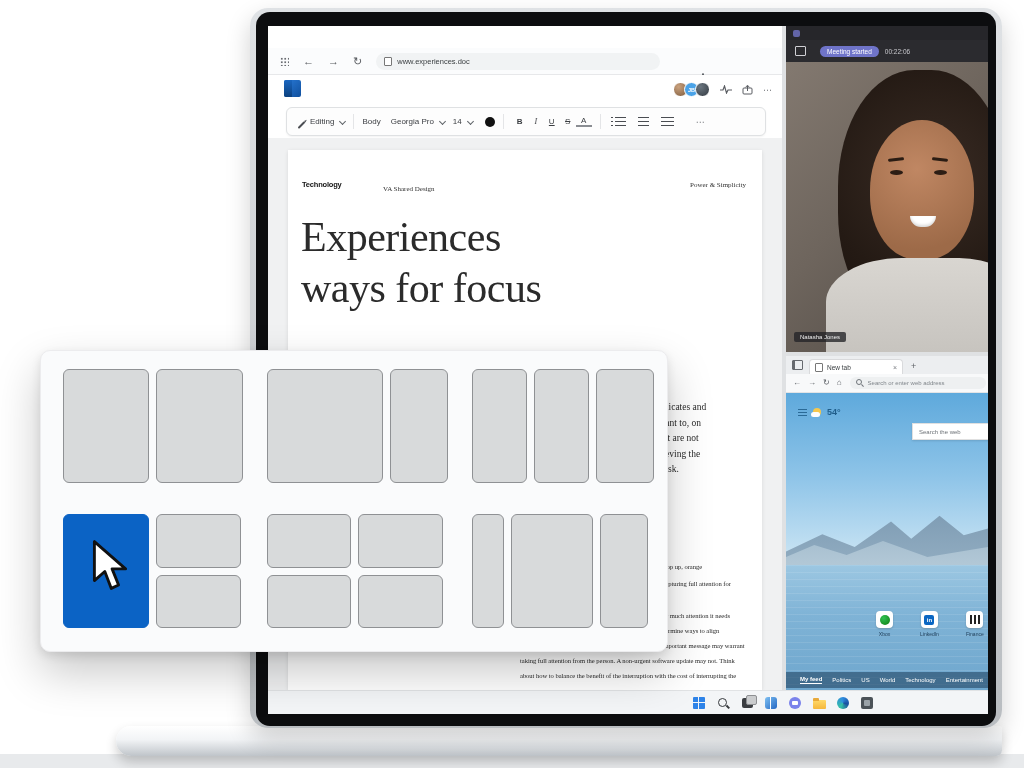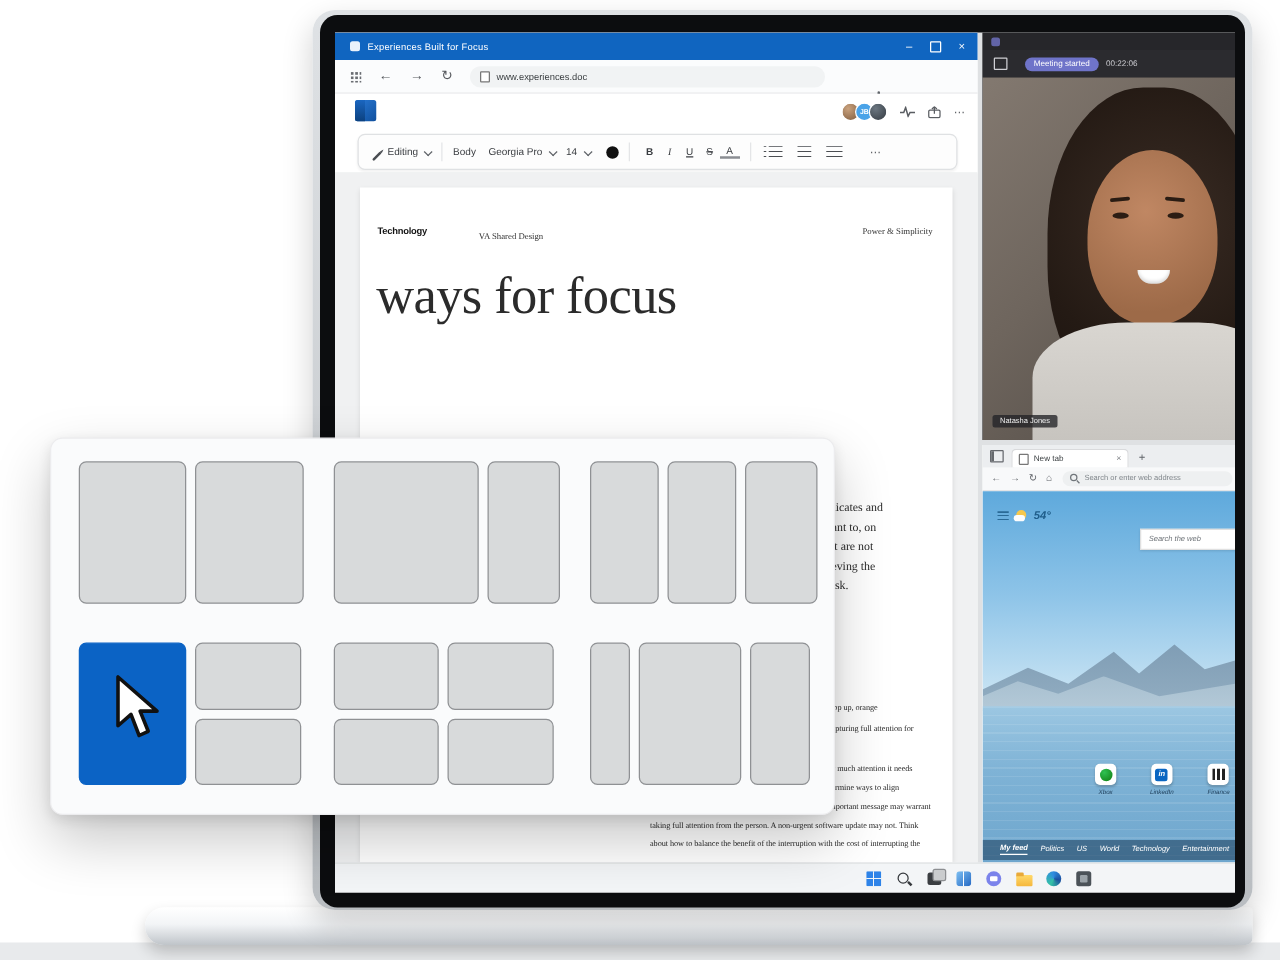--- a/index.html
+++ b/index.html
@@ -122,21 +122,21 @@
   .addrbar{height:18px;background:#f8f9fa;border-bottom:1px solid #e3e4e6;display:flex;align-items:center;
            color:#5f6368;}
   .a-ic{font-size:8px;margin-left:7px;line-height:8px;}
   .search-pill{margin-left:8px;width:124px;height:12px;border-radius:6px;background:#eef0f1;
                display:flex;align-items:center;gap:4px;padding:0 6px;}
   .mag{position:relative;width:8px;height:8px;flex:0 0 auto;}
   .mag::before{content:"";position:absolute;left:0;top:0;width:4px;height:4px;border:1px solid #70757a;border-radius:50%;}
   .mag::after{content:"";position:absolute;left:5px;top:5.5px;width:3px;height:1px;background:#70757a;transform:rotate(45deg);}
   .search-ph{font-size:6px;color:#80868b;}
   .webpage{position:relative;height:298px;overflow:hidden;
-           background:linear-gradient(180deg,#5ea9dc 0%,#8ec4e8 28%,#c2e0f2 52%,#cde9f6 56%);font-style:italic;}
+           background:linear-gradient(180deg,#5ea9dc 0%,#8ec4e8 28%,#c2e0f2 52%,#cde9f6 56%);}
   .mtn1{position:absolute;left:0px;top:118px;width:202px;height:58px;
         background:linear-gradient(180deg,#7e9cb4,#93aec2);clip-path:polygon(0 70%,18% 40%,34% 62%,52% 18%,62% 48%,76% 8%,88% 42%,100% 30%,100% 100%,0 100%);}
   .mtn2{position:absolute;left:0px;top:140px;width:202px;height:40px;
         background:linear-gradient(180deg,#a3bccd,#b6cbd9);clip-path:polygon(0 60%,14% 30%,30% 55%,48% 20%,70% 60%,100% 35%,100% 100%,0 100%);}
   .water{position:absolute;left:0;top:172px;width:202px;height:126px;
          background:linear-gradient(180deg,#9cc7e2 0%,#7fb3d6 40%,#6ea6cd 100%);}
   .water::after{content:"";position:absolute;inset:0;
          background:repeating-linear-gradient(180deg,rgba(255,255,255,.10) 0 1px,transparent 1px 7px);}
   .weather{position:absolute;left:12px;top:14px;display:flex;align-items:center;gap:6px;color:#1f5d8a;}
   .ham{width:9px;height:7px;background:repeating-linear-gradient(to bottom,#2a6a97 0 1px,transparent 1px 3px);}
@@ -203,29 +203,20 @@
 
   <div class="abs bg-strip"></div>
   <div class="abs laptop-base"></div>
   <div class="abs laptop-rim"></div>
   <div class="abs bezel"></div>
 
   <div class="abs screen">
 
     <section class="abs doc-window">
 
-      <div class="abs titlebar">
-        <span class="t-icon"></span>
-        <span class="t-text">Experiences Built for Focus</span>
-        <span class="win-controls">
-          <span class="wc">–</span>
-          <span class="wc-max"></span>
-          <span class="wc">×</span>
-        </span>
-      </div>
 
       <div class="abs navbar">
         <span class="grid9"></span>
         <span class="nav-ic">←</span>
         <span class="nav-ic">→</span>
         <span class="nav-ic">↻</span>
         <span class="addr-pill">
           <span class="doc-glyph"></span>
           <span class="addr-text">www.experiences.doc</span>
         </span>
@@ -292,20 +283,21 @@
       </div>
 
       <div class="abs canvas">
         <div class="page">
           <div class="page-head">
             <span class="brand">Technology</span>
             <span class="head-mid">VA Shared Design</span>
             <span class="head-right">Power &amp; Simplicity</span>
           </div>
           <div class="doc-h1">
+            <div>Experiences</div>
             <div>ways for focus</div>
           </div>
           <div class="para p-intro">
             <div class="pline">The way in which technology communicates and</div>
             <div class="pline">how you can interact with what you want to, on</div>
             <div class="pline">your own terms, supported in ways that are not</div>
             <div class="pline">disruptive or distracting. Focus is achieving the</div>
             <div class="pline">state of flow needed to accomplish a task.</div>
           </div>
           <div class="para p-body" style="top:408px;line-height:17px;">

